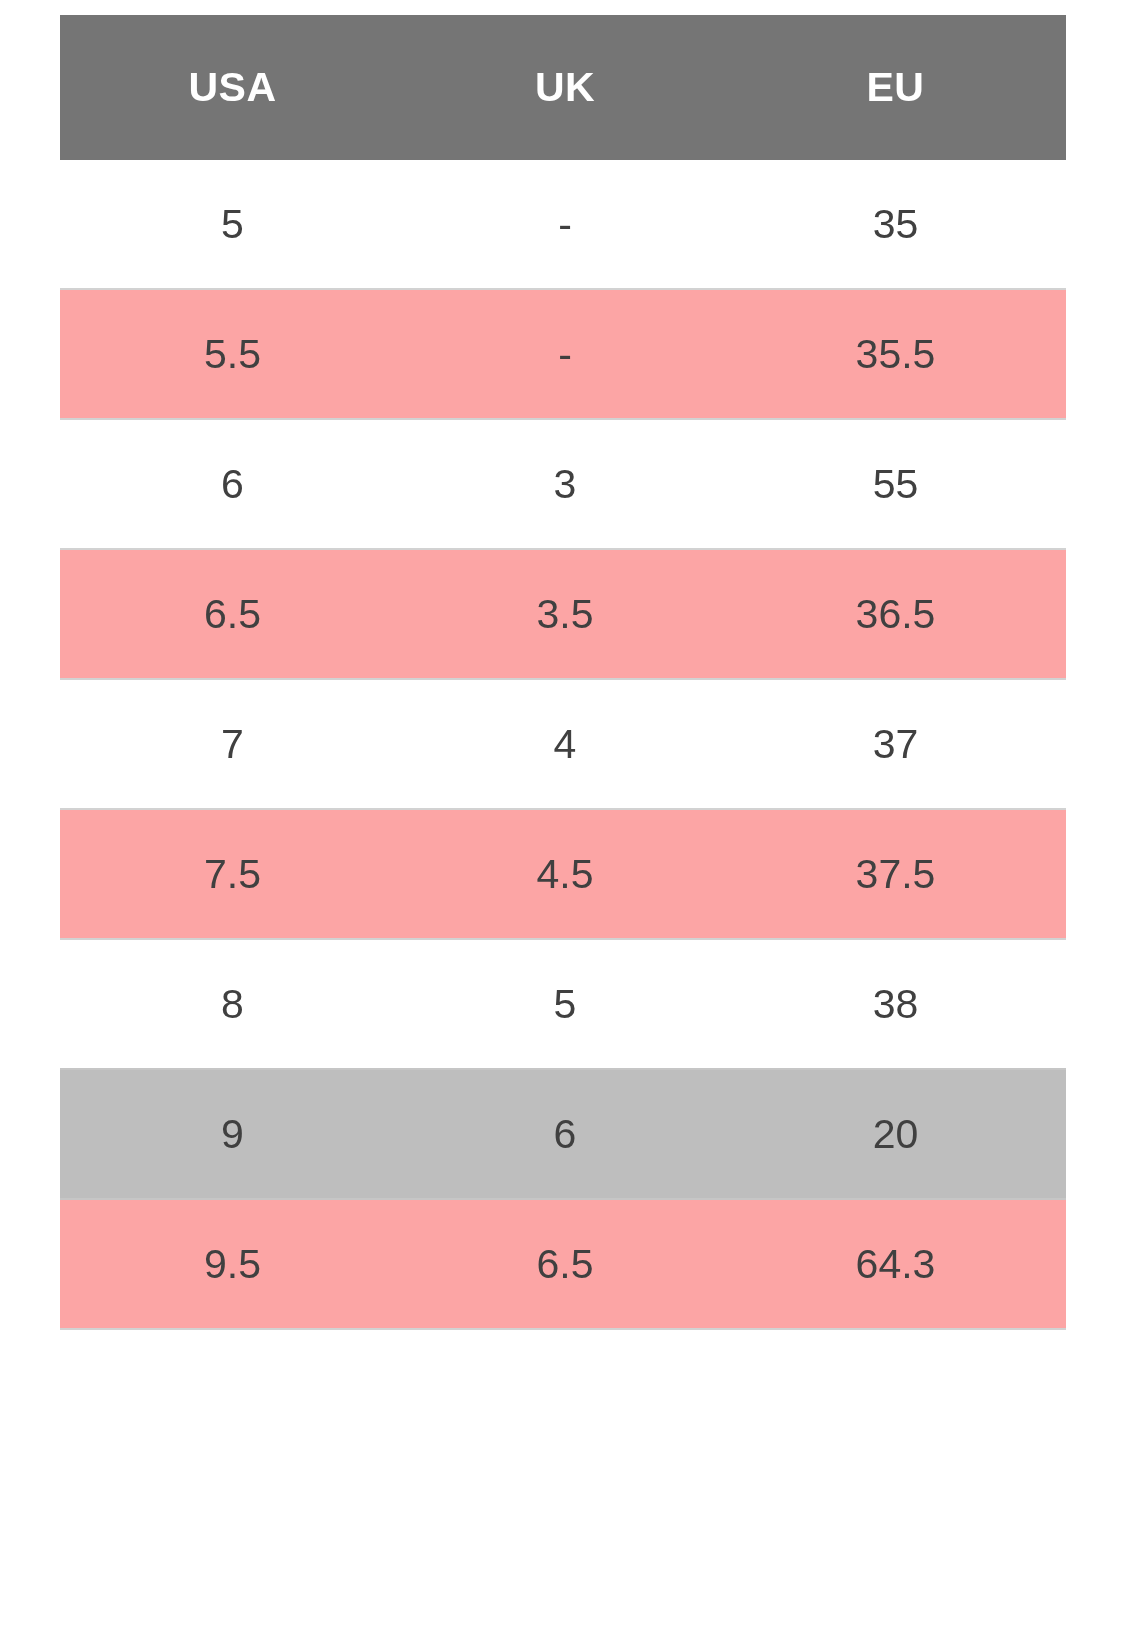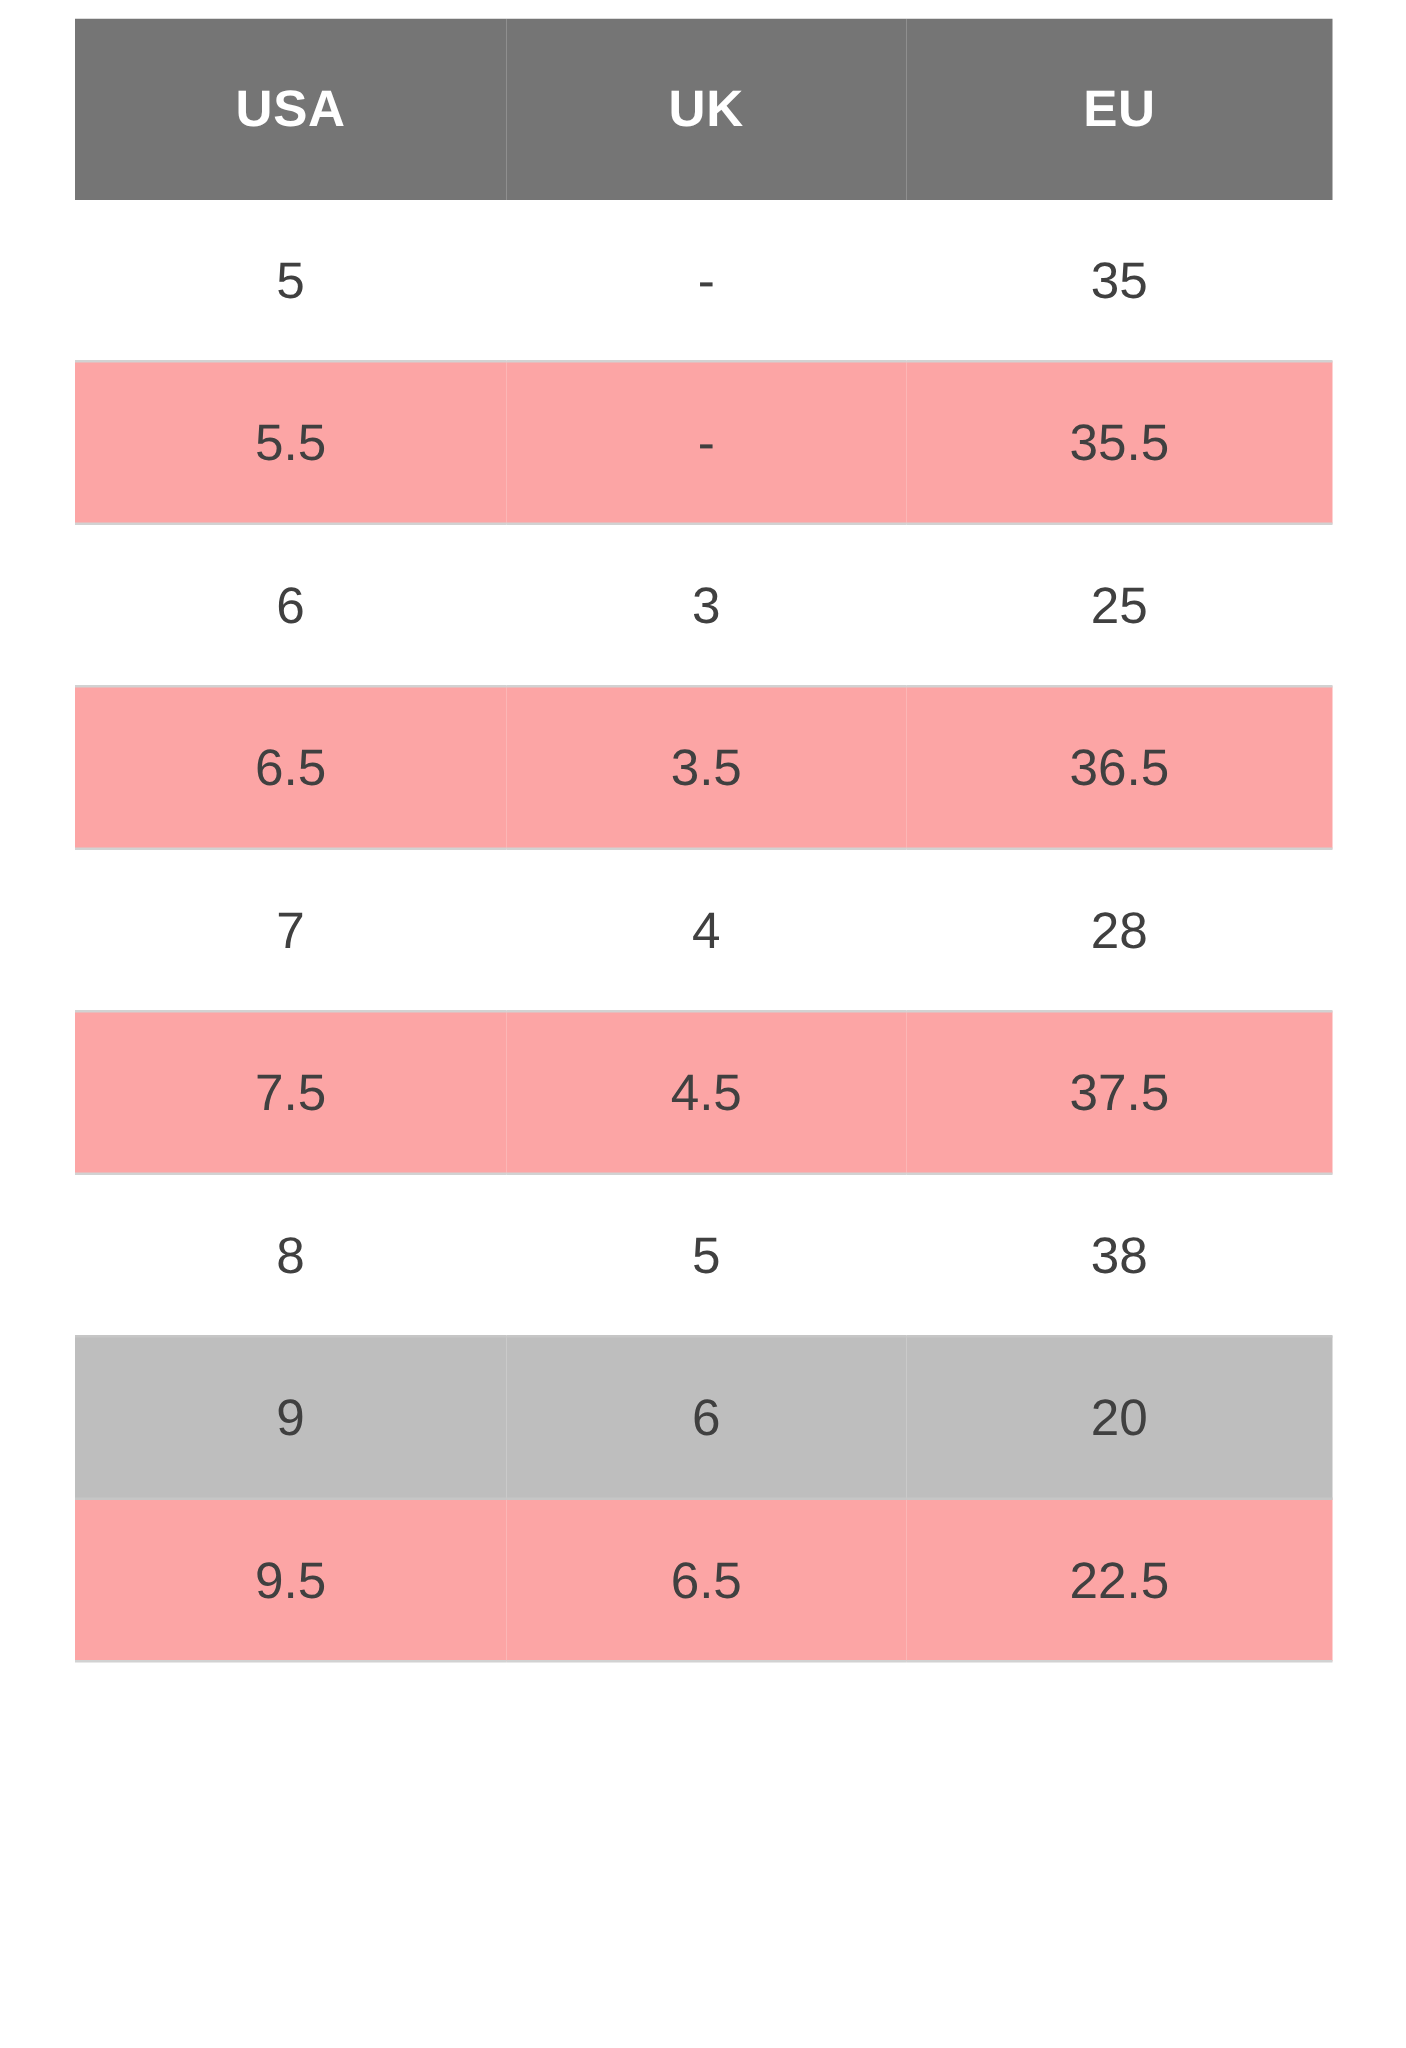--- a/index.html
+++ b/index.html
@@ -105,48 +105,48 @@
           <td>35</td>
         </tr>
         <tr class="row-alt">
           <td>5.5</td>
           <td>-</td>
           <td>35.5</td>
         </tr>
         <tr class="row-plain">
           <td>6</td>
           <td>3</td>
-          <td>25</td>
+          <td>55</td>
         </tr>
         <tr class="row-alt">
           <td>6.5</td>
           <td>3.5</td>
           <td>36.5</td>
         </tr>
         <tr class="row-plain">
           <td>7</td>
           <td>4</td>
-          <td>28</td>
+          <td>37</td>
         </tr>
         <tr class="row-alt">
           <td>7.5</td>
           <td>4.5</td>
           <td>37.5</td>
         </tr>
         <tr class="row-plain">
           <td>8</td>
           <td>5</td>
           <td>38</td>
         </tr>
         <tr class="row-selected">
           <td>9</td>
           <td>6</td>
           <td>20</td>
         </tr>
         <tr class="row-alt">
           <td>9.5</td>
           <td>6.5</td>
-          <td>22.5</td>
+          <td>64.3</td>
         </tr>
       </tbody>
   </table>
 
 </div>
 
 </body></html>

